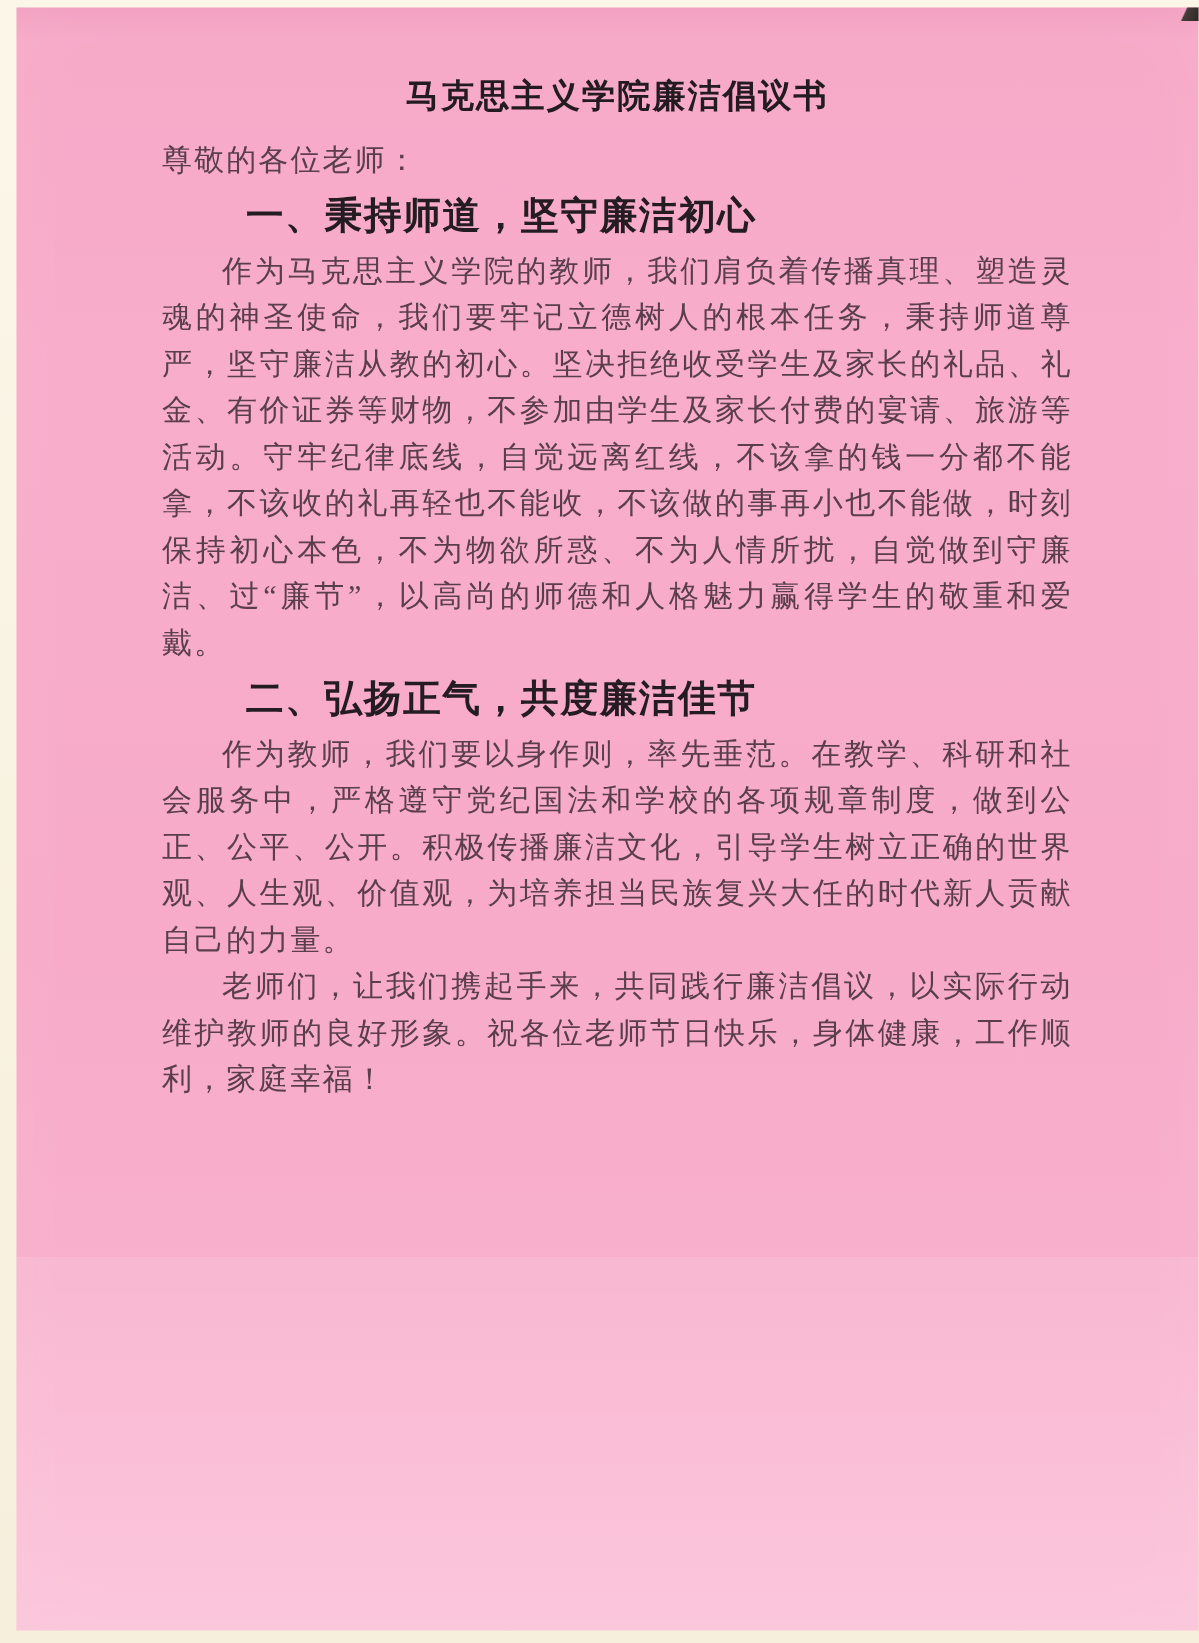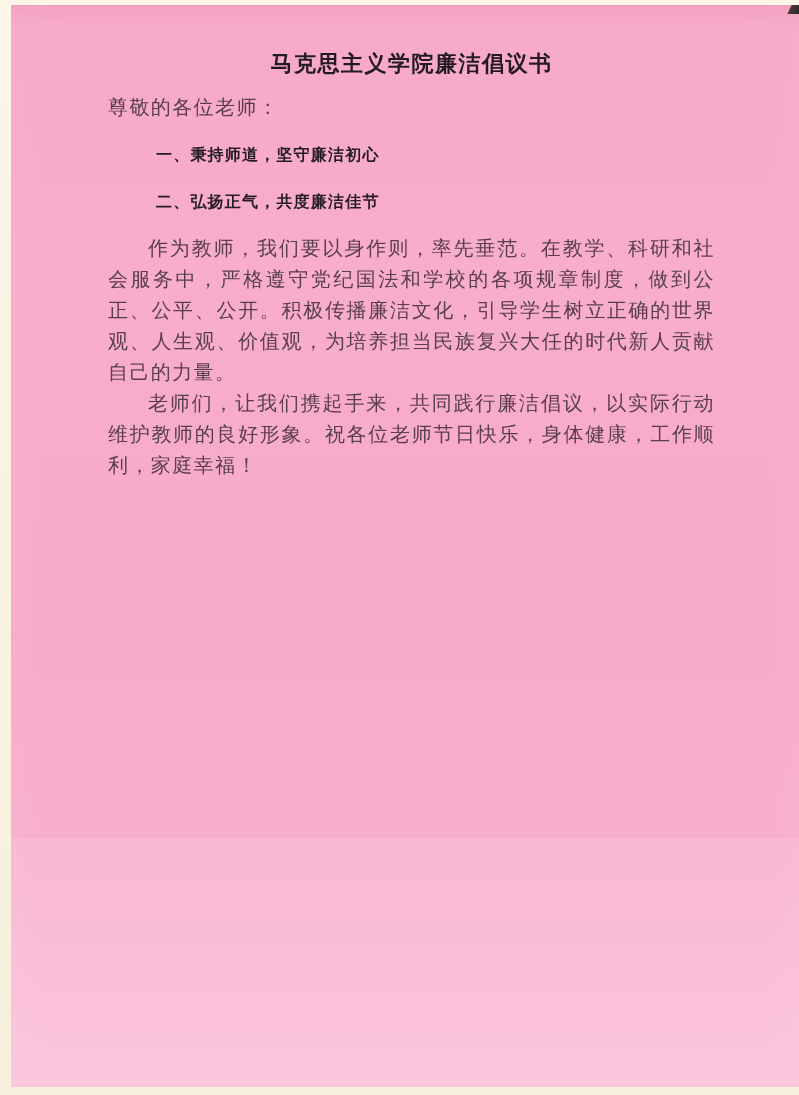--- a/index.html
+++ b/index.html
@@ -74,43 +74,44 @@
     margin: 0 0 13px 0;
   }
   .salutation {
     margin: 0;
   }
   .para {
     margin: 0;
     text-indent: 2em;
   }
   .sec-heading {
-    margin: 16px;
+    margin: 6px;
     text-indent: 2em;
     font-family: "Liberation Sans", "DejaVu Sans", sans-serif;
     font-weight: bold;
-    font-size: 16px;
+    font-size: 25px;
     color: #241c21;
     letter-spacing: 1.2px;
   }
 </style>
 </head>
 <body>
 
 <div class="scan-bed"></div>
 
 <div class="paper">
   <div class="content">
 
     <h1 class="doc-title">马克思主义学院廉洁倡议书</h1>
 
     <p class="salutation">尊敬的各位老师：</p>
 
 
     <h2 class="sec-heading">一、秉持师道，坚守廉洁初心</h2>
+    <p class="para">作为马克思主义学院的教师，我们肩负着传播真理、塑造灵魂的神圣使命，我们要牢记立德树人的根本任务，秉持师道尊严，坚守廉洁从教的初心。坚决拒绝收受学生及家长的礼品、礼金、有价证券等财物，不参加由学生及家长付费的宴请、旅游等活动。守牢纪律底线，自觉远离红线，不该拿的钱一分都不能拿，不该收的礼再轻也不能收，不该做的事再小也不能做，时刻保持初心本色，不为物欲所惑、不为人情所扰，自觉做到守廉洁、过“廉节”，以高尚的师德和人格魅力赢得学生的敬重和爱戴。</p>
 
     <h2 class="sec-heading">二、弘扬正气，共度廉洁佳节</h2>
 
     <p class="para">作为教师，我们要以身作则，率先垂范。在教学、科研和社会服务中，严格遵守党纪国法和学校的各项规章制度，做到公正、公平、公开。积极传播廉洁文化，引导学生树立正确的世界观、人生观、价值观，为培养担当民族复兴大任的时代新人贡献自己的力量。</p>
 
     <p class="para">老师们，让我们携起手来，共同践行廉洁倡议，以实际行动维护教师的良好形象。祝各位老师节日快乐，身体健康，工作顺利，家庭幸福！</p>
 
   </div>
   <div class="corner-mark"></div>
 </div>

